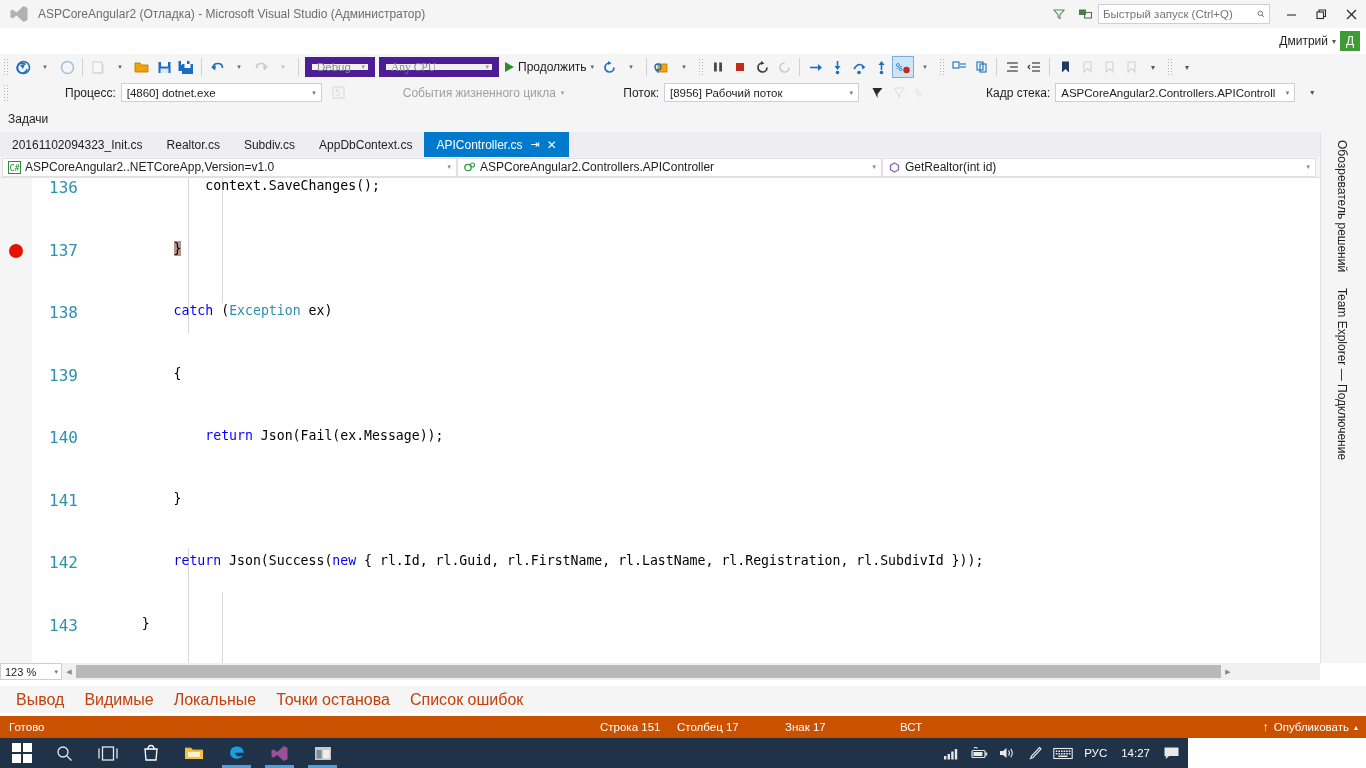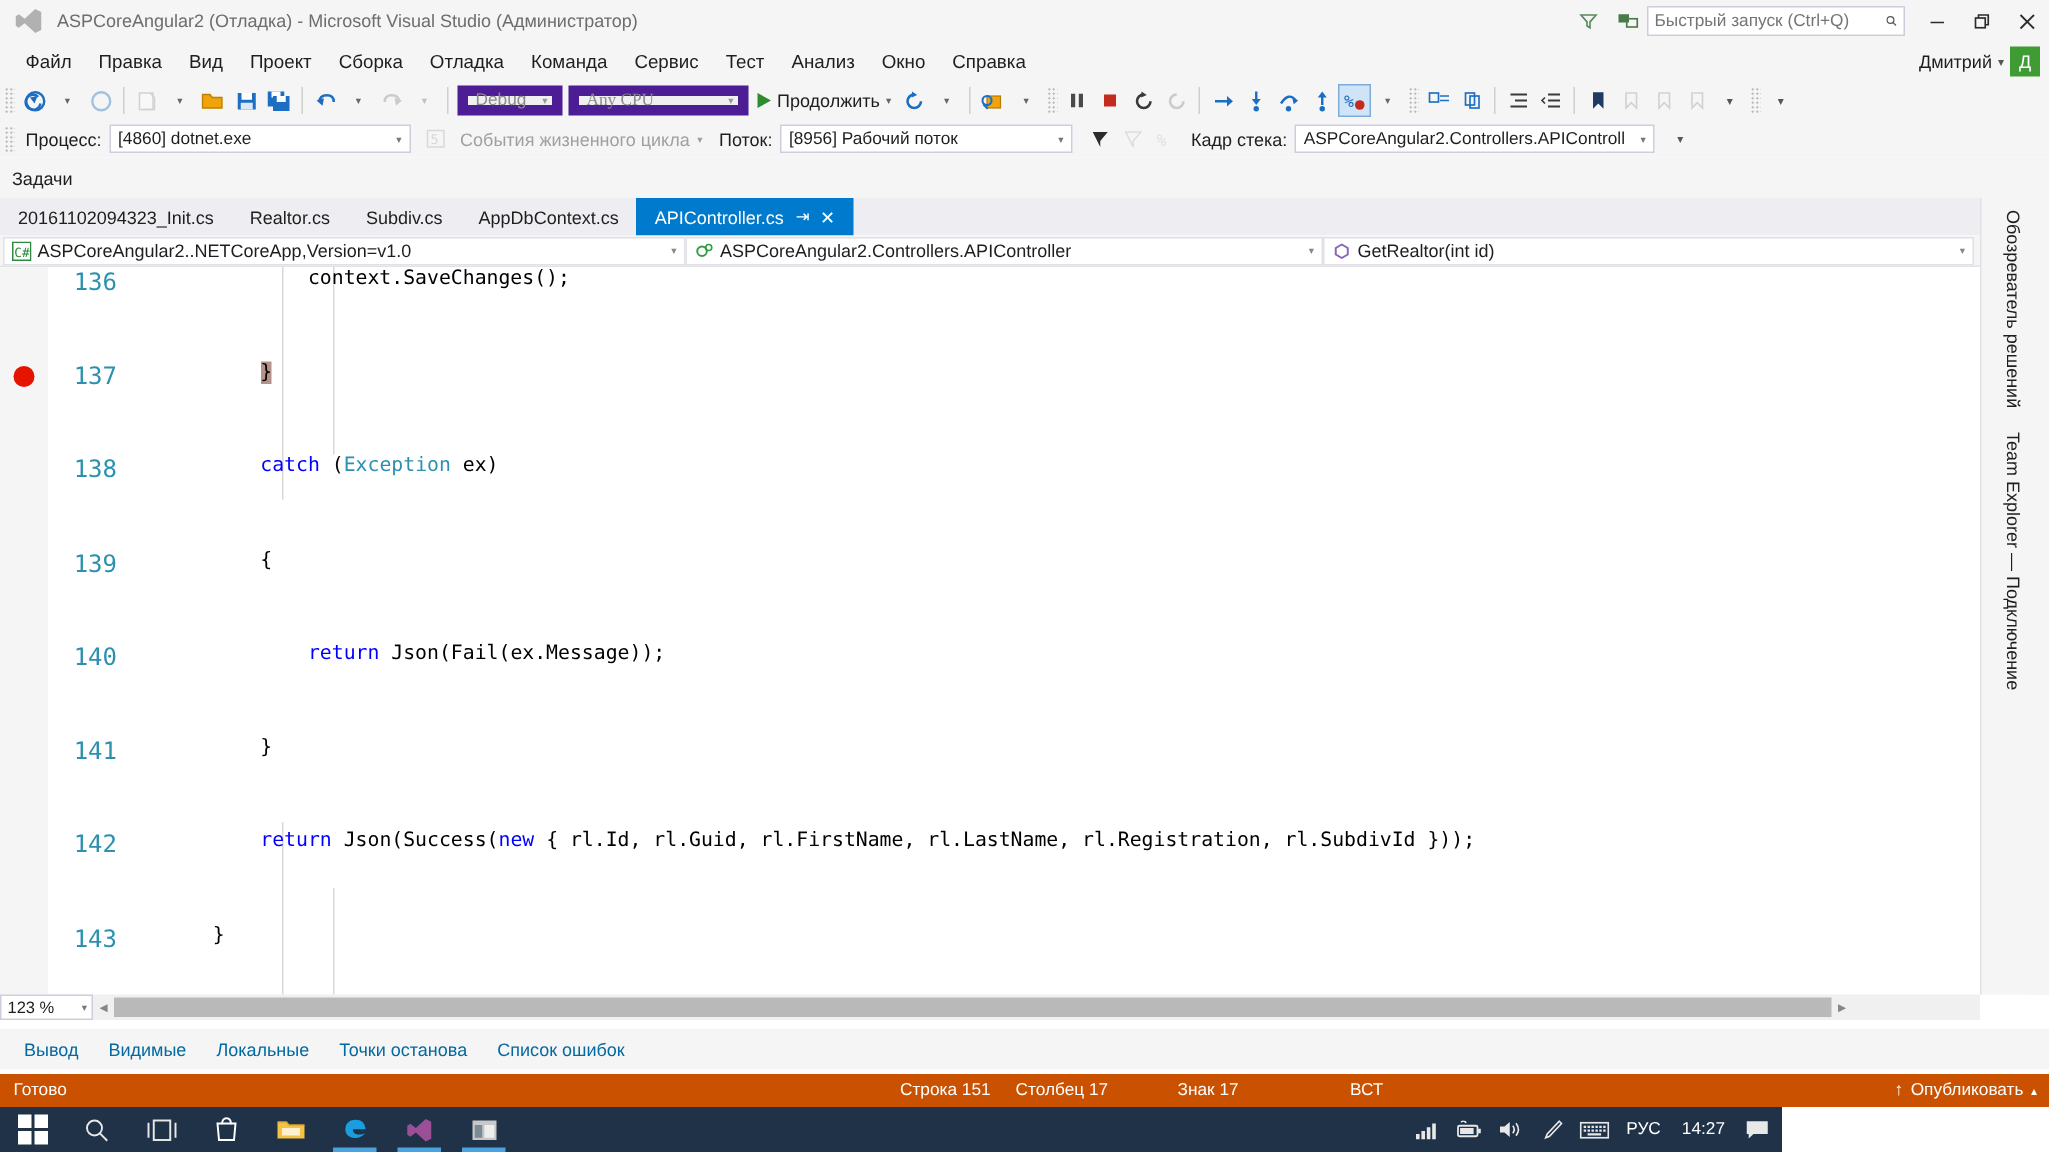--- a/index.html
+++ b/index.html
@@ -67,21 +67,21 @@
   .tcombo .cap { flex:1; }
   .tcombo .arr { font-size:7px; color:#999; padding-left:6px; }
   .run-btn { display:flex; align-items:center; gap:4px; padding:0 4px; height:22px; font-size:12px; color:#1e1e1e; }
   .play-tri { width:0;height:0;border-left:9px solid #2e8b2e;border-top:5.5px solid transparent;border-bottom:5.5px solid transparent; }
 
   
   .debugbar {
     position:absolute; left:0; top:80px; width:1366px; height:25px;
     background:#f5f5f5; display:flex; align-items:center;
   }
-  .dlabel { font-size:12px; color:#1e1e1e; padding:0 5px; white-space:nowrap; }
+  .dlabel { font-size:12px; color:#1e1e1e; padding:0 5px; white-space:nowrap;margin-left:48px; }
   .dlabel.dim { color:#a0a0a0; }
   .dcombo {
     height:19px; border:1px solid #cccedb; background:#fff; color:#1e1e1e;
     font-size:11.5px; display:flex; align-items:center; padding:0 2px 0 5px;
   }
   .dcombo .arr { font-size:7px; color:#777; padding:0 3px 0 8px; }
 
   
   .tasksrow {
     position:absolute; left:0; top:105px; width:1366px; height:27px; background:#f5f5f5;
@@ -151,21 +151,21 @@
   
   .rdock { position:absolute; right:0; top:132px; width:46px; height:531px; background:#f5f5f5; border-left:1px solid #e2e2e6; }
   .rtab { writing-mode:vertical-rl; font-size:12px; color:#1e1e1e; padding:8px 0; white-space:nowrap;
           margin-left:14px; }
 
   
   .btabs {
     position:absolute; left:0; top:686px; width:1366px; height:27px;
     background:#f5f5f5; display:flex; align-items:center; padding-left:6px; gap:0px;
   }
-  .btab { font-size:12px; color:#0369a1; padding:4px 10px; white-space:nowrap; }
+  .btab { font-size:16px; color:#c2410c; padding:4px 10px; white-space:nowrap; }
 
   
   .statusbar {
     position:absolute; left:0; top:716px; width:1366px; height:22px;
     background:#ca5100; color:#fff; font-size:11.5px; display:flex; align-items:center;
   }
   .sb-ready { padding-left:9px; }
   .sb-line { position:absolute; left:600px; }
   .sb-col  { position:absolute; left:677px; }
   .sb-chr  { position:absolute; left:785px; }
@@ -232,34 +232,20 @@
       </div>
       <div class="win-btn">
         <svg width="11" height="11" viewBox="0 0 11 11">
             <line x1="1" y1="1" x2="10" y2="10" stroke="#2b2b2b" stroke-width="1.2"></line>
             <line x1="10" y1="1" x2="1" y2="10" stroke="#2b2b2b" stroke-width="1.2"></line>
           </svg>
       </div>
     </div>
   </div>
 
-  <div class="menubar">
-    <span class="menu-item">Файл</span>
-    <span class="menu-item">Правка</span>
-    <span class="menu-item">Вид</span>
-    <span class="menu-item">Проект</span>
-    <span class="menu-item">Сборка</span>
-    <span class="menu-item">Отладка</span>
-    <span class="menu-item">Команда</span>
-    <span class="menu-item">Сервис</span>
-    <span class="menu-item">Тест</span>
-    <span class="menu-item">Анализ</span>
-    <span class="menu-item">Окно</span>
-    <span class="menu-item">Справка</span>
-  </div>
   <div class="user-area">
     <span class="user-name">Дмитрий</span>
     <span class="user-caret">▾</span>
     <span class="user-avatar">Д</span>
   </div>
 
   <div class="toolbar">
     <div class="grip"></div>
     <div class="tbtn">
       <svg width="15" height="15" viewBox="0 0 15 15">

